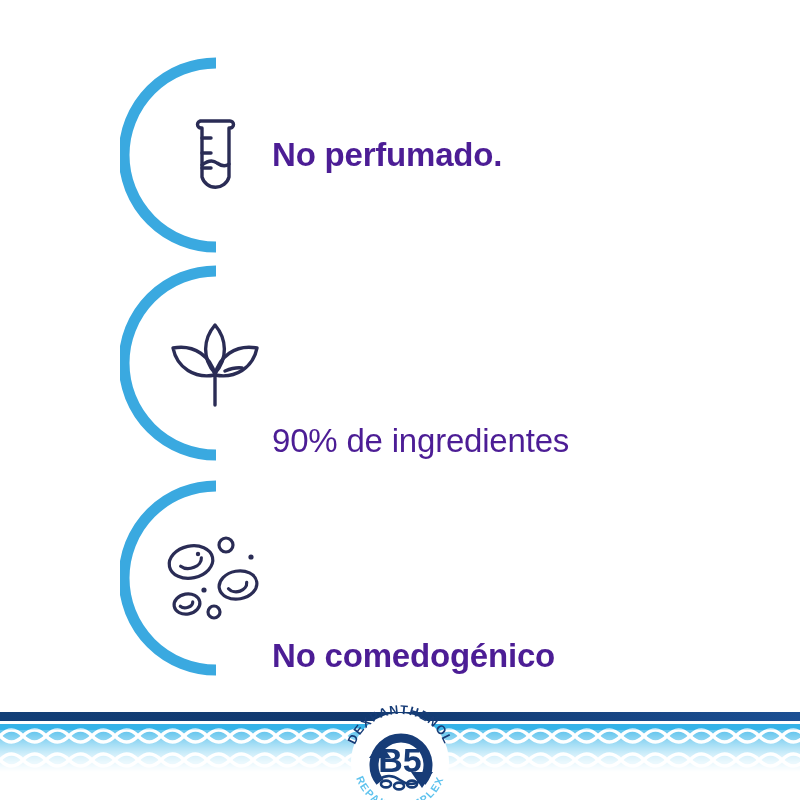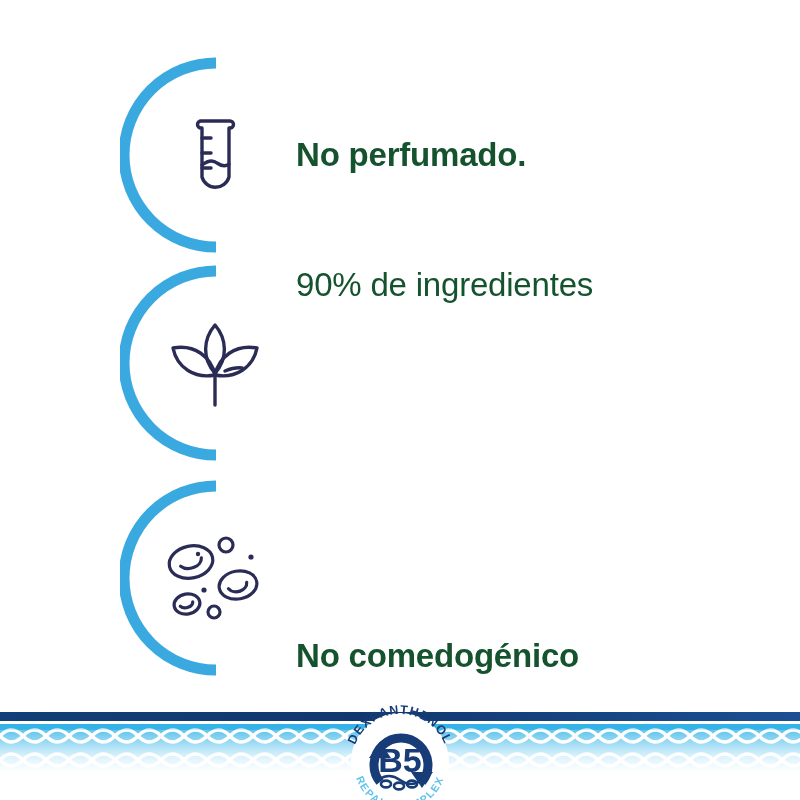--- a/index.html
+++ b/index.html
@@ -45,39 +45,39 @@
     width: 120px;
     height: 120px;
     display: flex;
     align-items: center;
     justify-content: center;
   }
   .icon-wrap svg { display: block; }
 
   .feature-text {
     position: absolute;
-    left: 296px;
+    left: 272px;
     top: 0;
     width: 420px;
     height: 200px;
     display: flex;
     flex-direction: column;
     justify-content: center;
-    color: #14532d;
+    color: #4c1d95;
     font-size: 33px;
     line-height: 1.32;
     letter-spacing: -0.2px;
   }
   .feature-text .ln { display: block; white-space: nowrap; }
   .feature-text .bold { font-weight: bold; }
   .feature-text .reg  { font-weight: normal; }
 
   
   .feature-row[data-row="0"] .feature-text { justify-content: center; }
-  .feature-row[data-row="1"] .feature-text { justify-content: space-between; }
+  .feature-row[data-row="1"] .feature-text { justify-content: flex-end; }
   .feature-row[data-row="2"] .feature-text { justify-content: flex-end; }
 
   
   #bottom-band {
     position: absolute;
     left: 0;
     bottom: 0;
     width: 800px;
     height: 100px;
   }

